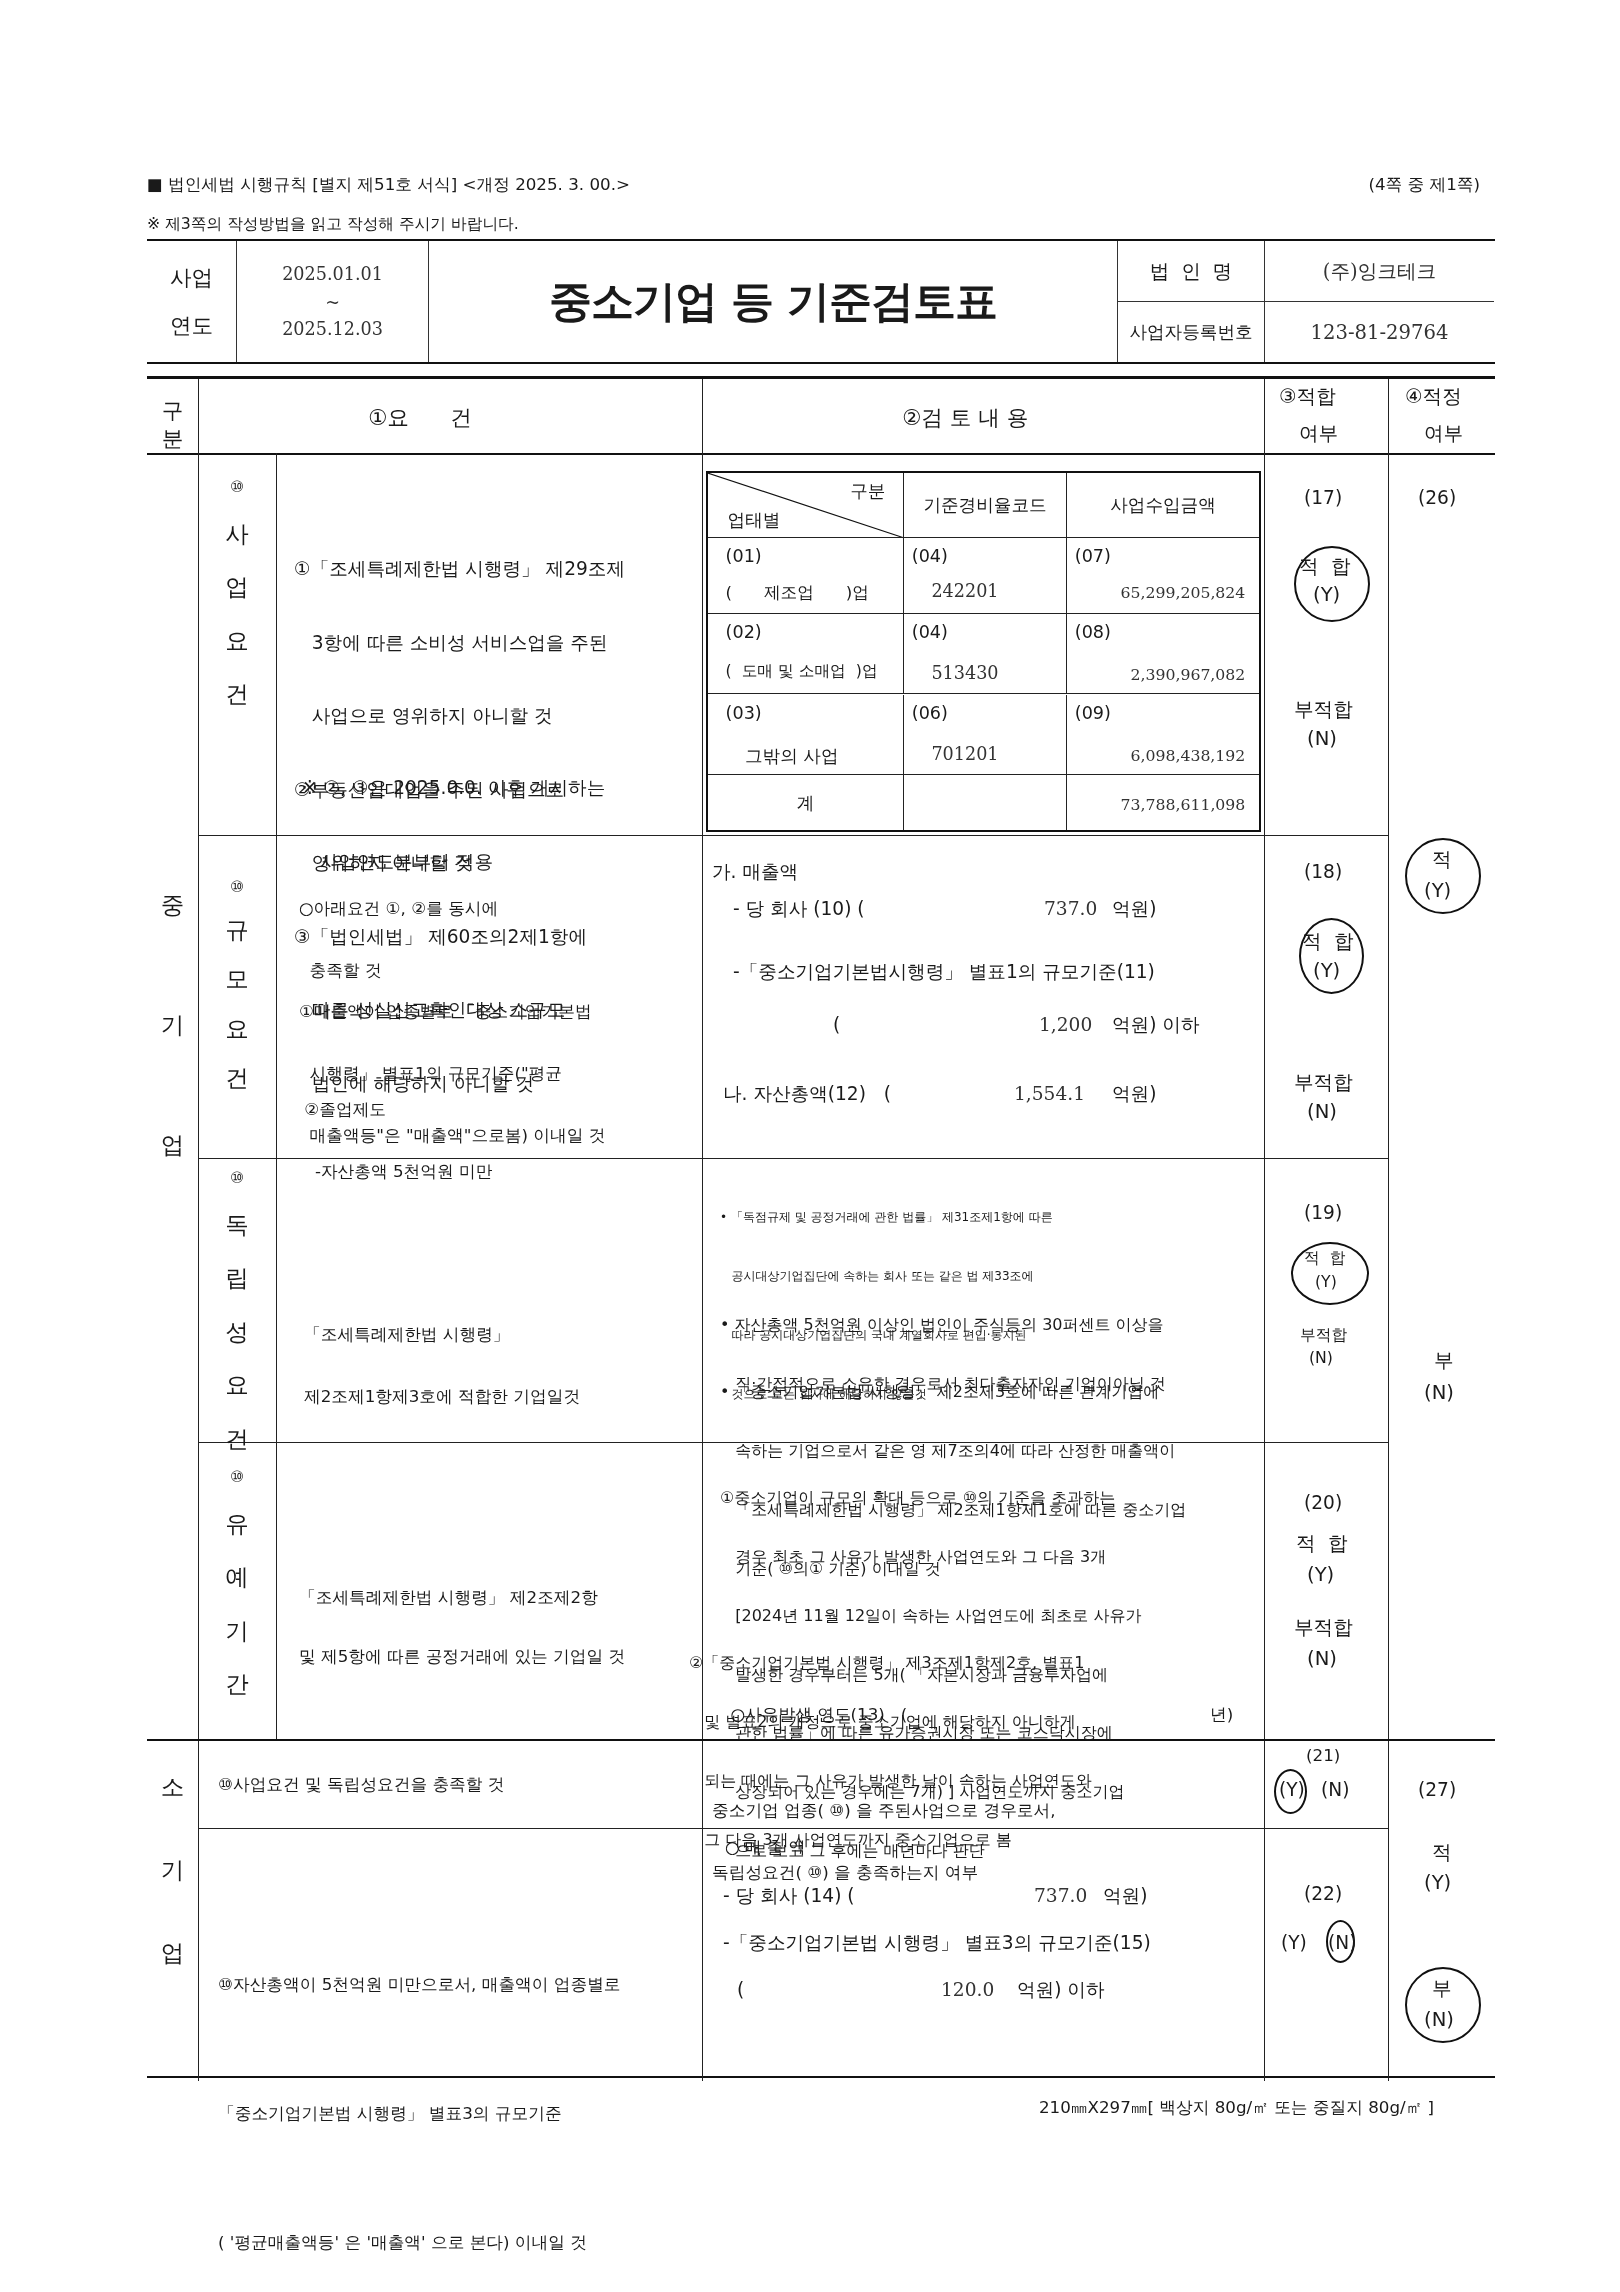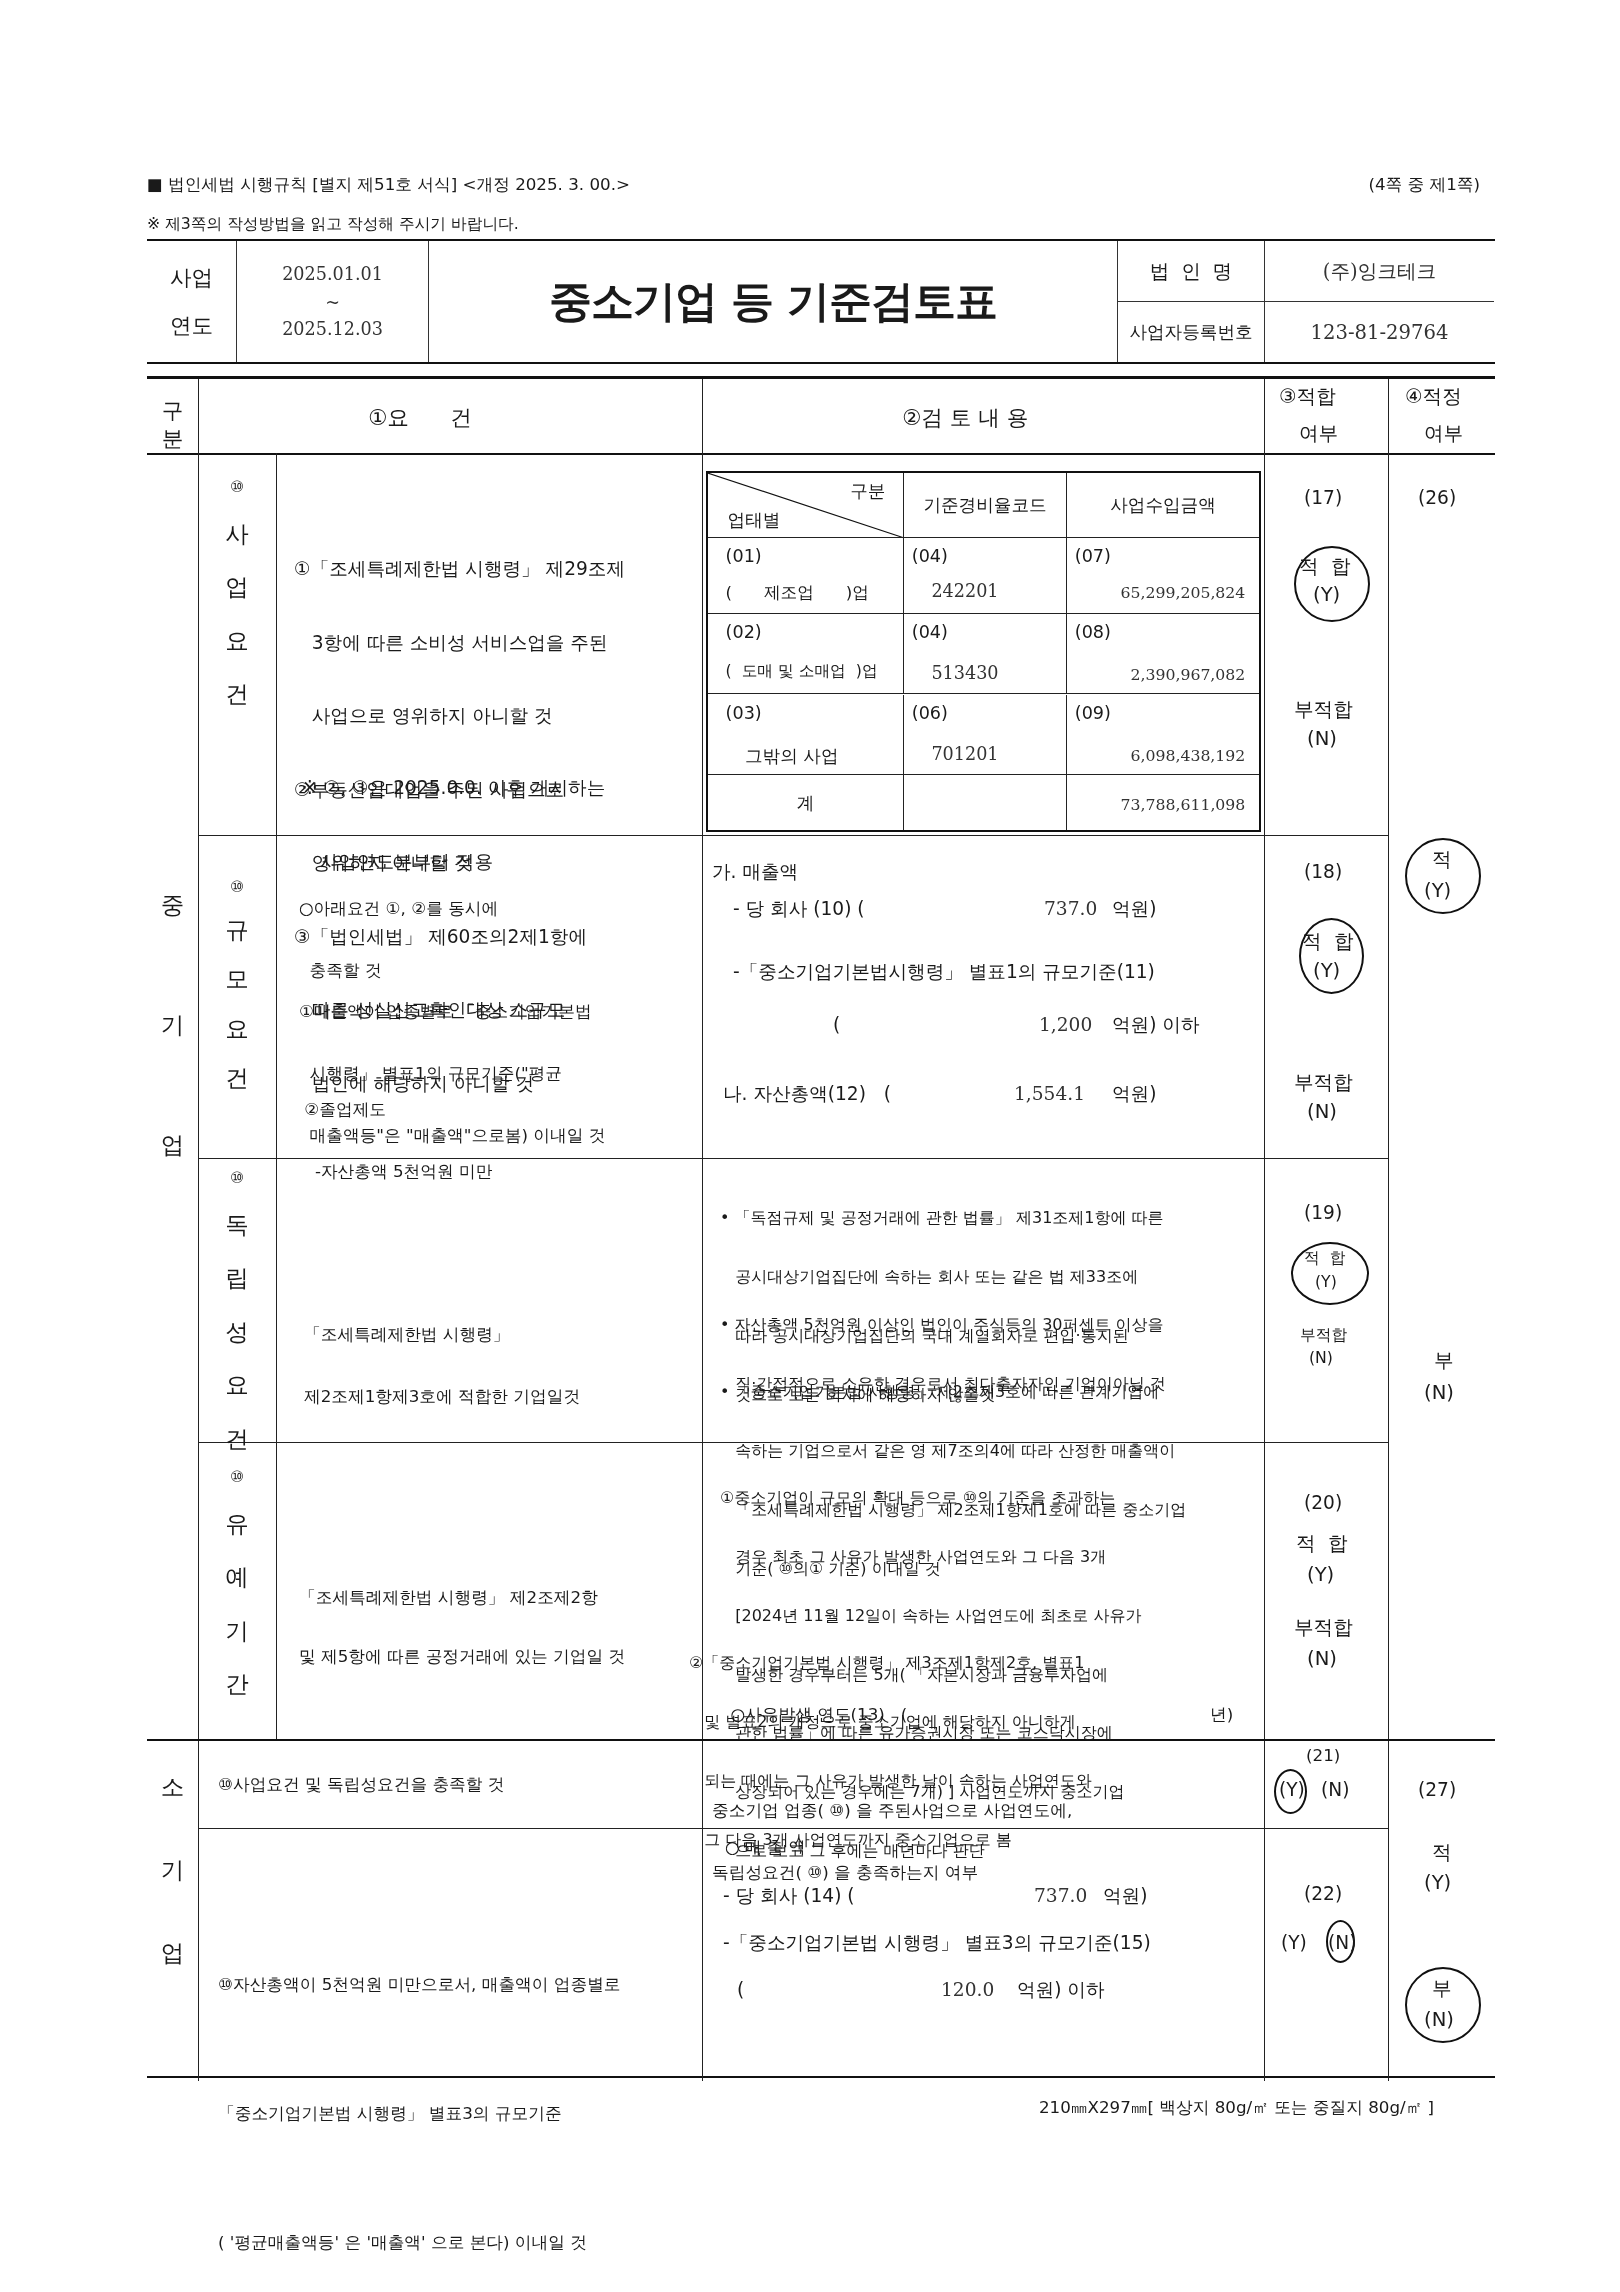--- a/index.html
+++ b/index.html
@@ -235,21 +235,21 @@
     <span>독</span>
     <span>립</span>
     <span>성</span>
     <span>요</span>
     <span>건</span>
   </div>
   <div class="txt small" style="left:157px;top:904px;line-height:20.6px">
     <div>「조세특례제한법 시행령」</div>
     <div>제2조제1항제3호에 적합한 기업일것</div>
   </div>
-  <div class="txt small" style="left:573px;top:790px;line-height:19.6px;font-size:16px">
+  <div class="txt small" style="left:573px;top:790px;line-height:19.6px;font-size:12px">
     <div>• 「독점규제 및 공정거래에 관한 법률」 제31조제1항에 따른</div>
     <div>   공시대상기업집단에 속하는 회사 또는 같은 법 제33조에</div>
     <div>   따라 공시대상기업집단의 국내 계열회사로 편입·통지된</div>
     <div>   것으로 보는 회사에 해당하지 않을것</div>
   </div>
   <div class="txt small" style="left:573px;top:897px;line-height:19.6px;font-size:16px">
     <div>• 자산총액 5천억원 이상인 법인이 주식등의 30퍼센트 이상을</div>
     <div>   직·간접적으로 소유한 경우로서 최다출자자인 기업이아닐 것</div>
   </div>
   <div class="txt small" style="left:573px;top:964px;line-height:19.6px;font-size:16px">
@@ -304,21 +304,21 @@
   <div class="txt" style="left:1147px;top:1237px;font-size:19.6px">부적합</div>
   <div class="txt" style="left:1160px;top:1268px;font-size:19.6px">(N)</div>
 
   <div class="vert" style="left:0;top:1392px;width:51px;gap:51px">
     <span>소</span>
     <span>기</span>
     <span>업</span>
   </div>
   <div class="txt small" style="left:71px;top:1395px">⑩사업요건 및 독립성요건을 충족할 것</div>
   <div class="txt small" style="left:565px;top:1380px;line-height:20.6px">
-    <div>중소기업 업종( ⑩) 을 주된사업으로 사업연도에,</div>
+    <div>중소기업 업종( ⑩) 을 주된사업으로 경우로서,</div>
     <div>독립성요건( ⑩) 을 충족하는지 여부</div>
   </div>
   <div class="txt small" style="left:1159px;top:1366px">(21)</div>
   <div class="circle" style="left:1127px;top:1390px;width:33px;height:45px"></div>
   <div class="txt" style="left:1132px;top:1400px">(Y)</div>
   <div class="txt" style="left:1174px;top:1400px">(N)</div>
   <div class="txt" style="left:1271px;top:1400px">(27)</div>
 
   <div class="txt small" style="left:71px;top:1498px;line-height:43px">
     <div>⑩자산총액이 5천억원 미만으로서, 매출액이 업종별로</div>

